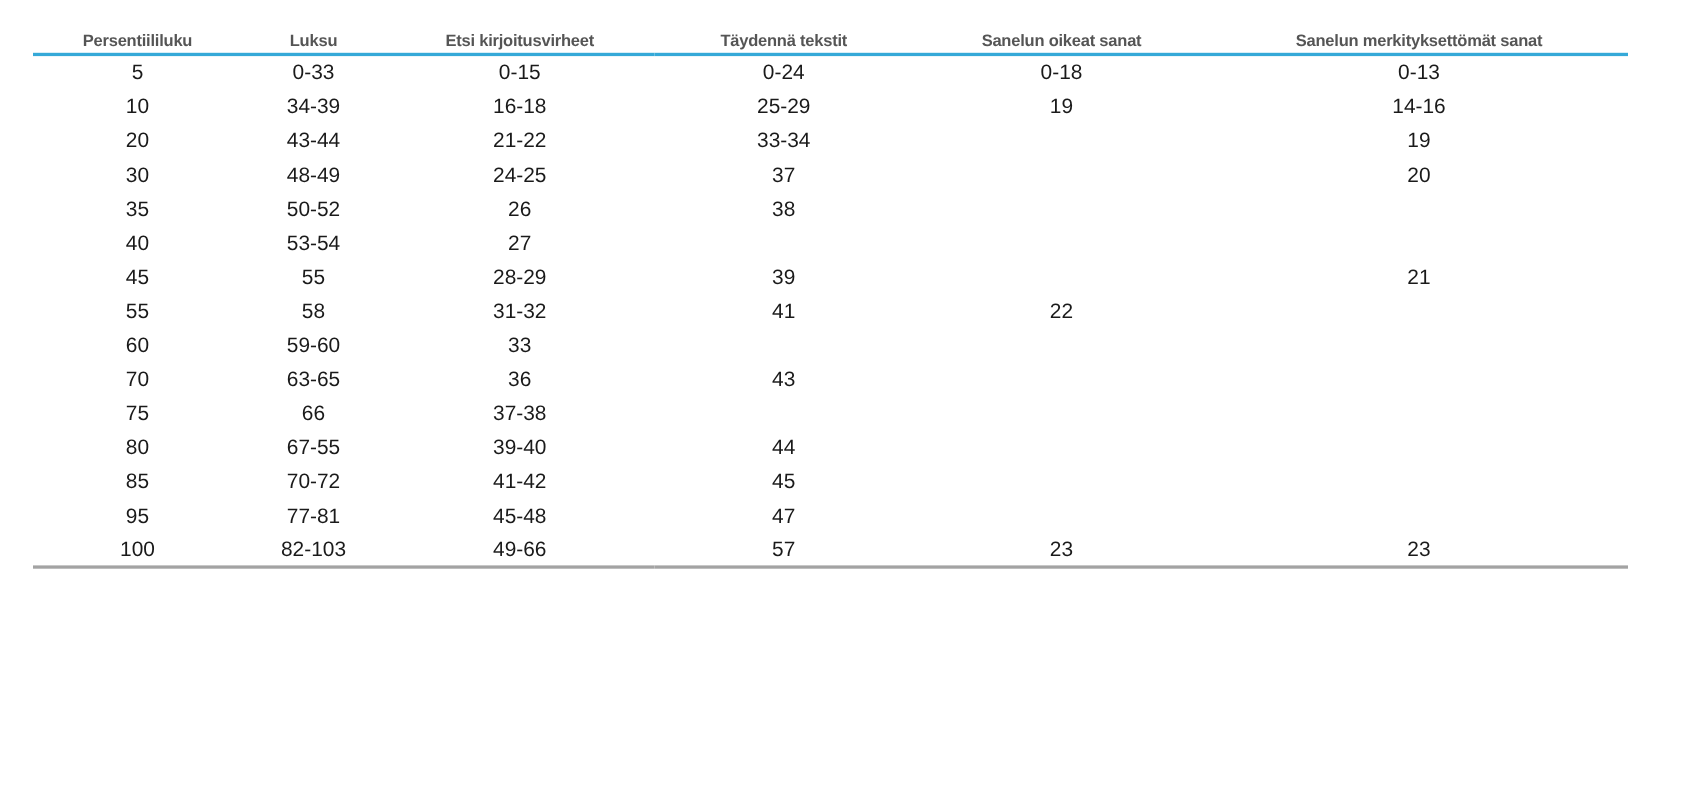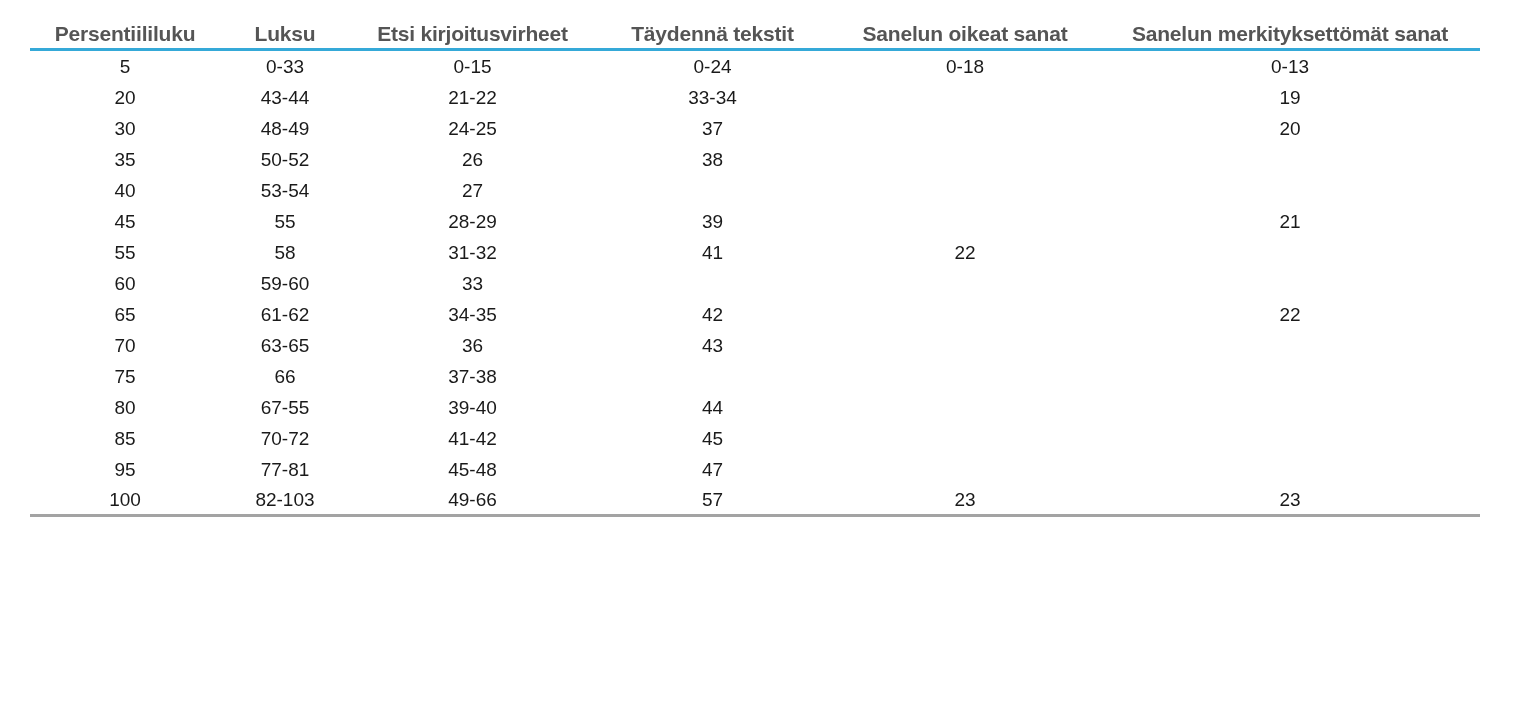--- a/index.html
+++ b/index.html
@@ -17,21 +17,21 @@
       width: 1450px;
     }
     table {
       border-collapse: collapse;
       width: 1450px;
       table-layout: fixed;
     }
     thead th {
       font-family: "Liberation Sans", sans-serif;
       font-weight: bold;
-      font-size: 21px;
+      font-size: 15px;
       color: #555555;
       height: 32px;
       padding: 0 0 2px 0;
       text-align: center;
       white-space: nowrap;
       border-bottom: 3px solid #35a9d8;
       letter-spacing: -0.2px;
       vertical-align: bottom;
     }
     tbody td {
@@ -81,20 +81,28 @@
     <tbody id="tbody">
         <tr>
           <td>5</td>
           <td>0-33</td>
           <td>0-15</td>
           <td>0-24</td>
           <td>0-18</td>
           <td>0-13</td>
         </tr>
         <tr>
+          <td>10</td>
+          <td>34-39</td>
+          <td>16-18</td>
+          <td>25-29</td>
+          <td>19</td>
+          <td>14-16</td>
+        </tr>
+        <tr>
           <td>20</td>
           <td>43-44</td>
           <td>21-22</td>
           <td>33-34</td>
           <td></td>
           <td>19</td>
         </tr>
         <tr>
           <td>30</td>
           <td>48-49</td>
@@ -135,28 +143,20 @@
           <td>22</td>
           <td></td>
         </tr>
         <tr>
           <td>60</td>
           <td>59-60</td>
           <td>33</td>
           <td></td>
           <td></td>
           <td></td>
-        </tr>
-        <tr>
-          <td>65</td>
-          <td>61-62</td>
-          <td>34-35</td>
-          <td>42</td>
-          <td></td>
-          <td>22</td>
         </tr>
         <tr>
           <td>70</td>
           <td>63-65</td>
           <td>36</td>
           <td>43</td>
           <td></td>
           <td></td>
         </tr>
         <tr>

